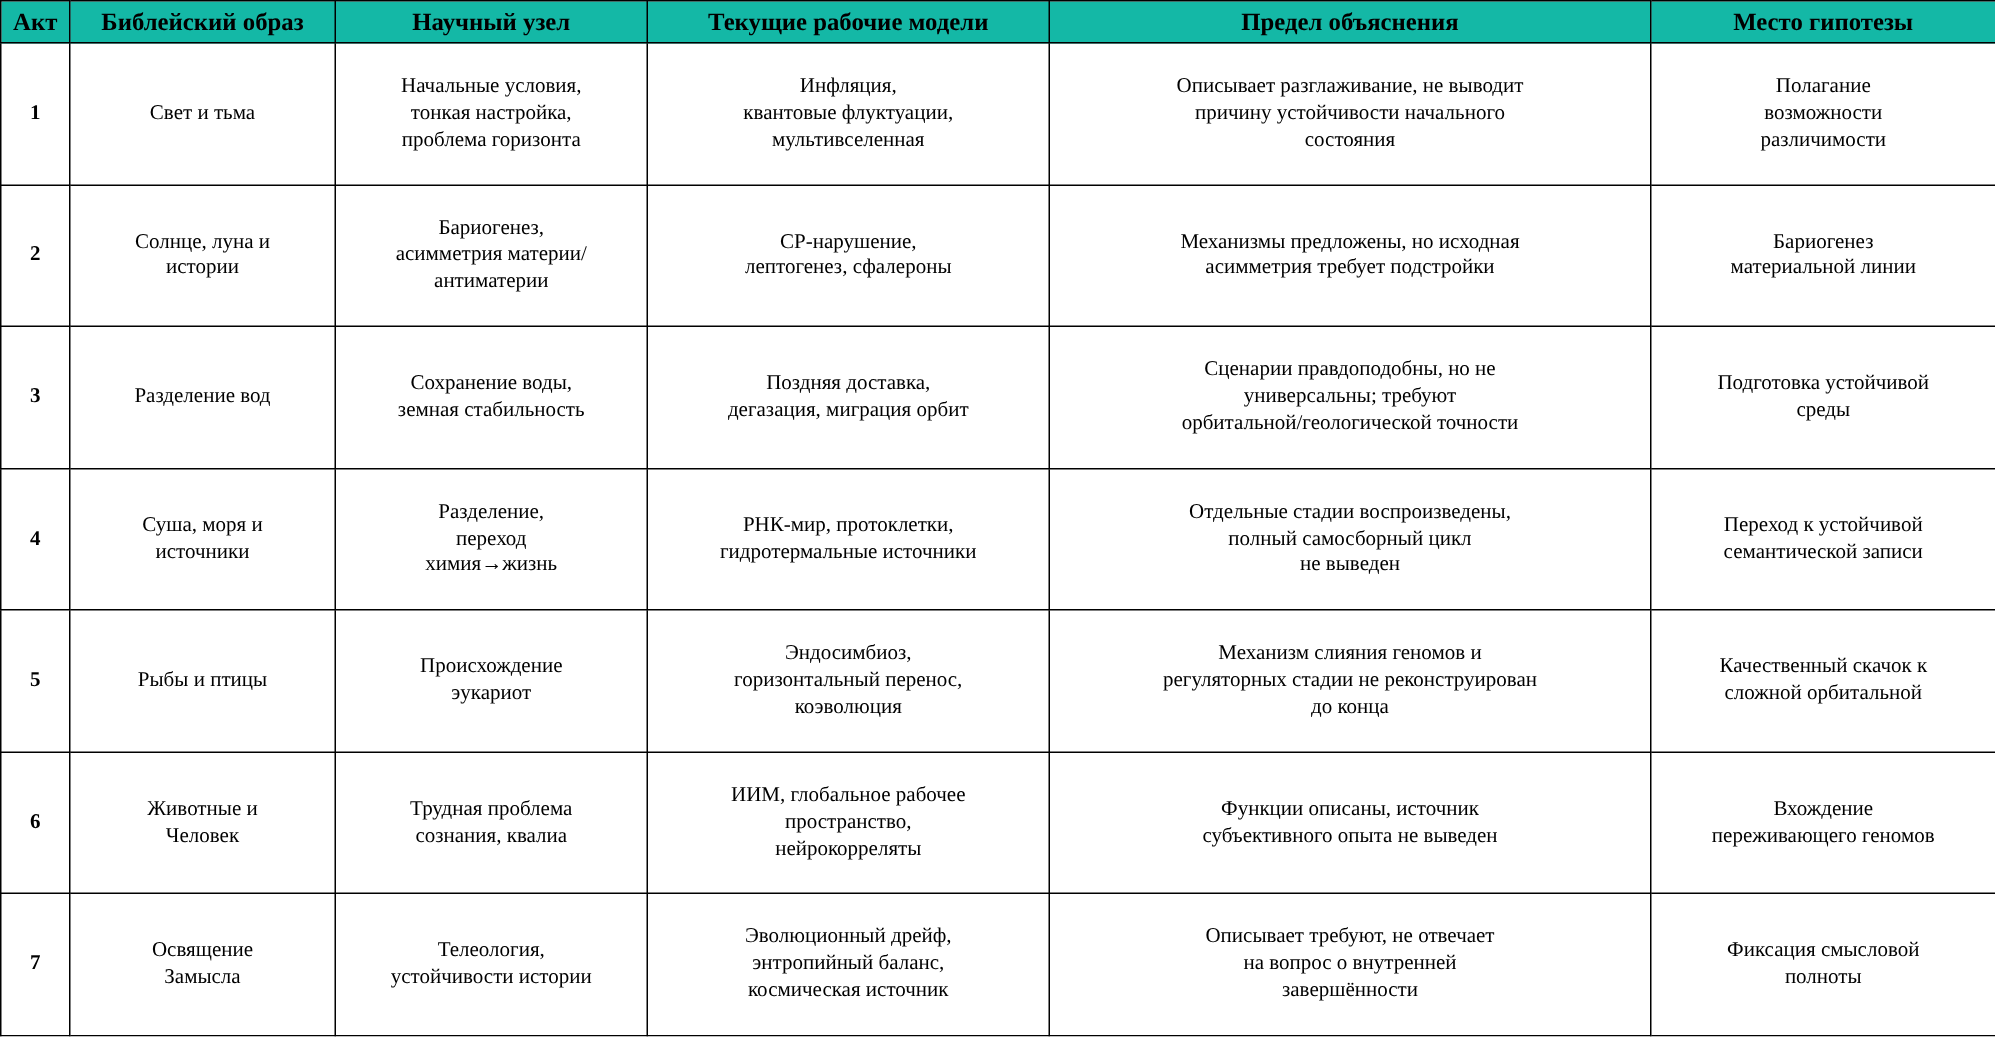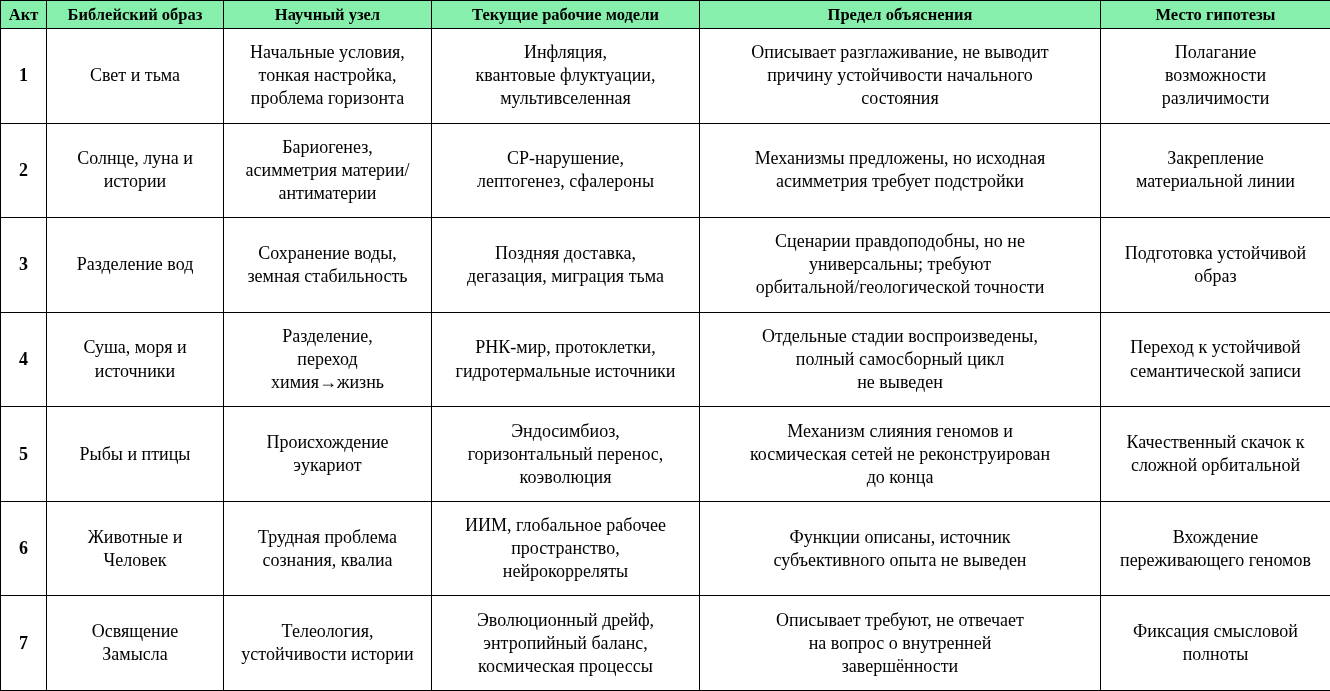--- a/index.html
+++ b/index.html
@@ -29,26 +29,26 @@
   table.matrix td {
     border: 1px solid #000000;
     vertical-align: middle;
     text-align: center;
     padding: 2px 5px;
     line-height: 1.28;
   }
   table.matrix thead th {
     font-weight: bold;
     font-size: 16.5px;
-    background: #86efac;
+    background: #14b8a6;
     padding-top: 3px;
     padding-bottom: 3px;
   }
   table.matrix tbody td {
-    font-size: 18px;
+    font-size: 14px;
   }
   td.act-cell {
     font-weight: bold;
     font-size: 16px;
   }
   
   col.c0 { width: 46px; }
   col.c1 { width: 177px; }
   col.c2 { width: 208px; }
   col.c3 { width: 268px; }
@@ -122,46 +122,46 @@
         </td>
         <td>
           <span class="line">CP-нарушение,</span>
           <span class="line">лептогенез, сфалероны</span>
         </td>
         <td>
           <span class="line">Механизмы предложены, но исходная</span>
           <span class="line">асимметрия требует подстройки</span>
         </td>
         <td>
-          <span class="line">Закрепление</span>
+          <span class="line">Бариогенез</span>
           <span class="line">материальной линии</span>
         </td>
       </tr>
 
       <tr>
         <td class="act-cell">3</td>
         <td>
           <span class="line">Разделение вод</span>
         </td>
         <td>
           <span class="line">Сохранение воды,</span>
           <span class="line">земная стабильность</span>
         </td>
         <td>
           <span class="line">Поздняя доставка,</span>
-          <span class="line">дегазация, миграция тьма</span>
+          <span class="line">дегазация, миграция орбит</span>
         </td>
         <td>
           <span class="line">Сценарии правдоподобны, но не</span>
           <span class="line">универсальны; требуют</span>
           <span class="line">орбитальной/геологической точности</span>
         </td>
         <td>
           <span class="line">Подготовка устойчивой</span>
-          <span class="line">образ</span>
+          <span class="line">среды</span>
         </td>
       </tr>
 
       <tr>
         <td class="act-cell">4</td>
         <td>
           <span class="line">Суша, моря и</span>
           <span class="line">источники</span>
         </td>
         <td>
@@ -193,21 +193,21 @@
           <span class="line">Происхождение</span>
           <span class="line">эукариот</span>
         </td>
         <td>
           <span class="line">Эндосимбиоз,</span>
           <span class="line">горизонтальный перенос,</span>
           <span class="line">коэволюция</span>
         </td>
         <td>
           <span class="line">Механизм слияния геномов и</span>
-          <span class="line">космическая сетей не реконструирован</span>
+          <span class="line">регуляторных стадии не реконструирован</span>
           <span class="line">до конца</span>
         </td>
         <td>
           <span class="line">Качественный скачок к</span>
           <span class="line">сложной орбитальной</span>
         </td>
       </tr>
 
       <tr>
         <td class="act-cell">6</td>
@@ -240,21 +240,21 @@
           <span class="line">Освящение</span>
           <span class="line">Замысла</span>
         </td>
         <td>
           <span class="line">Телеология,</span>
           <span class="line">устойчивости истории</span>
         </td>
         <td>
           <span class="line">Эволюционный дрейф,</span>
           <span class="line">энтропийный баланс,</span>
-          <span class="line">космическая процессы</span>
+          <span class="line">космическая источник</span>
         </td>
         <td>
           <span class="line">Описывает требуют, не отвечает</span>
           <span class="line">на вопрос о внутренней</span>
           <span class="line">завершённости</span>
         </td>
         <td>
           <span class="line">Фиксация смысловой</span>
           <span class="line">полноты</span>
         </td>

